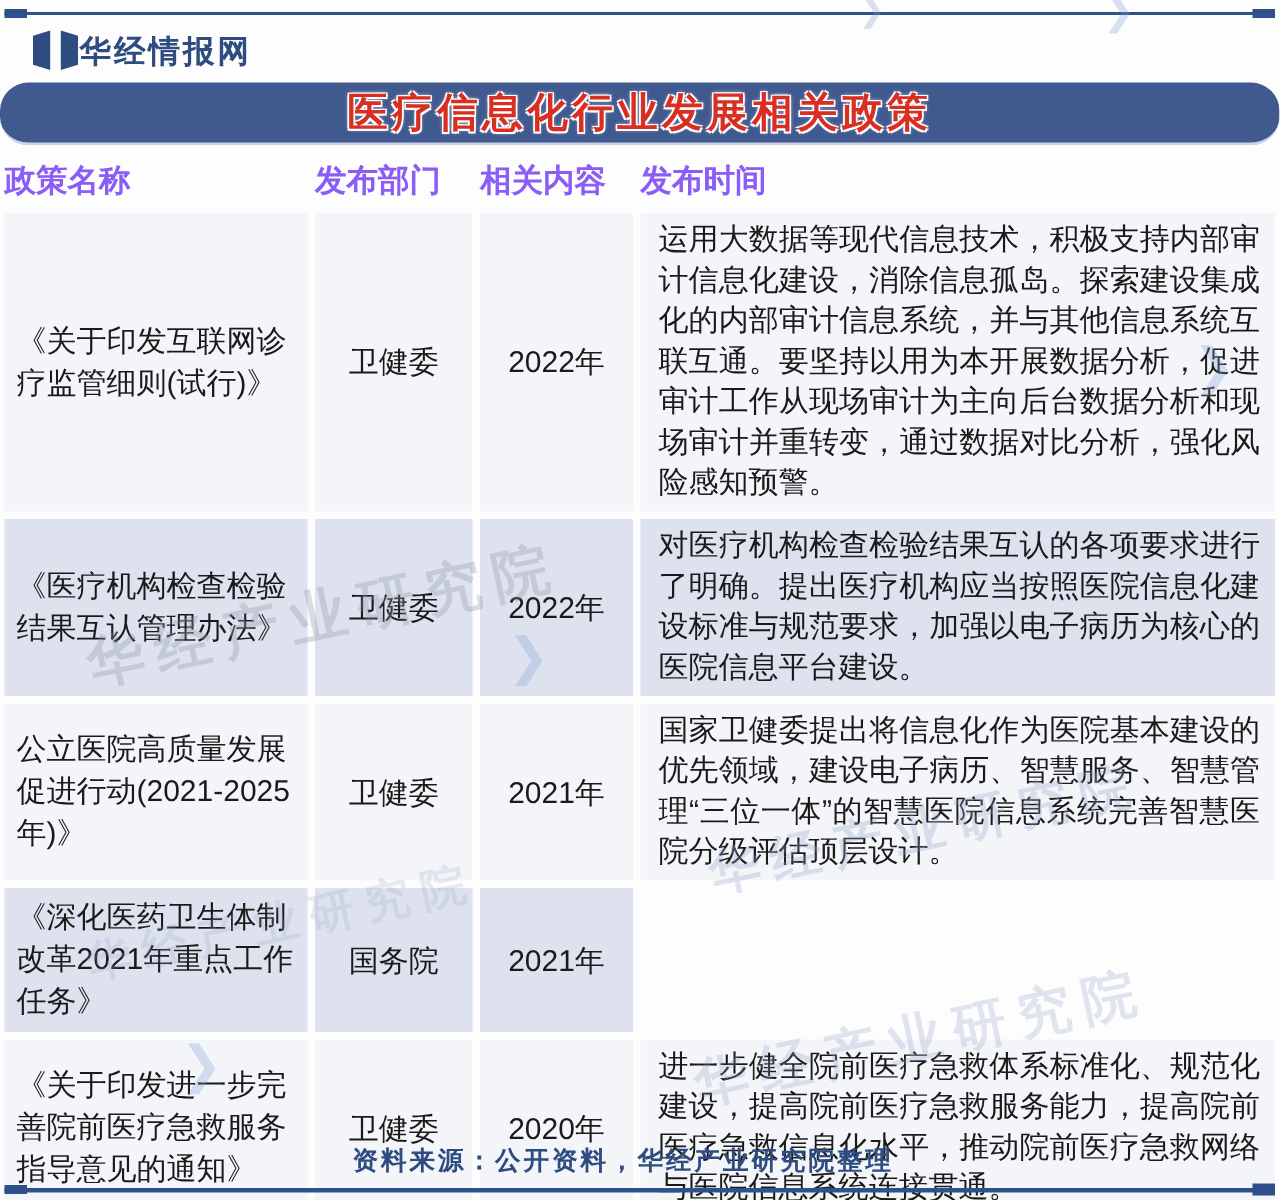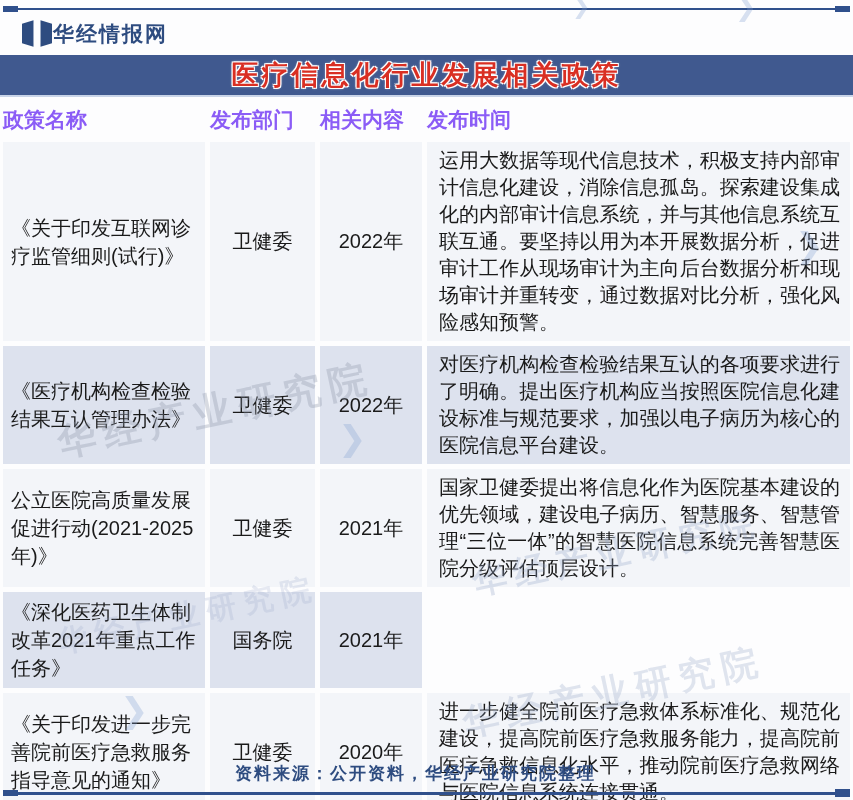--- a/index.html
+++ b/index.html
@@ -19,21 +19,21 @@
 
   
   .brandbar{position:absolute;top:12px;left:0;right:0;height:43px;display:flex;
             align-items:center;justify-content:space-between;padding:0 22px;box-sizing:border-box;}
   .brand{display:flex;align-items:flex-start;gap:1px;color:#2e4c80;}
   .brand-name{font-size:21px;font-weight:600;letter-spacing:2px;}
   .slogan{color:#2e4c80;font-size:17px;font-weight:700;letter-spacing:2px;}
 
   
   .titlebar{position:absolute;top:55px;left:0;width:853px;height:40px;background:#40598f;
-            border-bottom:2px solid #c9d4e8;display:flex;align-items:center;justify-content:center;}
+            border-bottom:2px solid #c9d4e8;display:flex;align-items:center;justify-content:center;border-radius:19px;}
   .titlebar .title{font-size:27px;font-weight:700;letter-spacing:3px;color:#d92f23;
       text-shadow:-1px -1px 0 #fff,1px -1px 0 #fff,-1px 1px 0 #fff,1px 1px 0 #fff,0 0 3px #fff;}
 
   
   .tbl{position:absolute;top:100px;left:3px;width:847px;}
   .thead,.trow{display:grid;grid-template-columns:202px 105px 102px 1fr;column-gap:5px;}
   .thead{height:40px;align-items:center;margin-bottom:2px;}
   .thead .th{text-align:left;font-size:21px;font-weight:700;color:#8b5cf6;}
   .trow{margin-bottom:5px;}
   .cell{display:flex;flex-direction:column;justify-content:center;box-sizing:border-box;}

